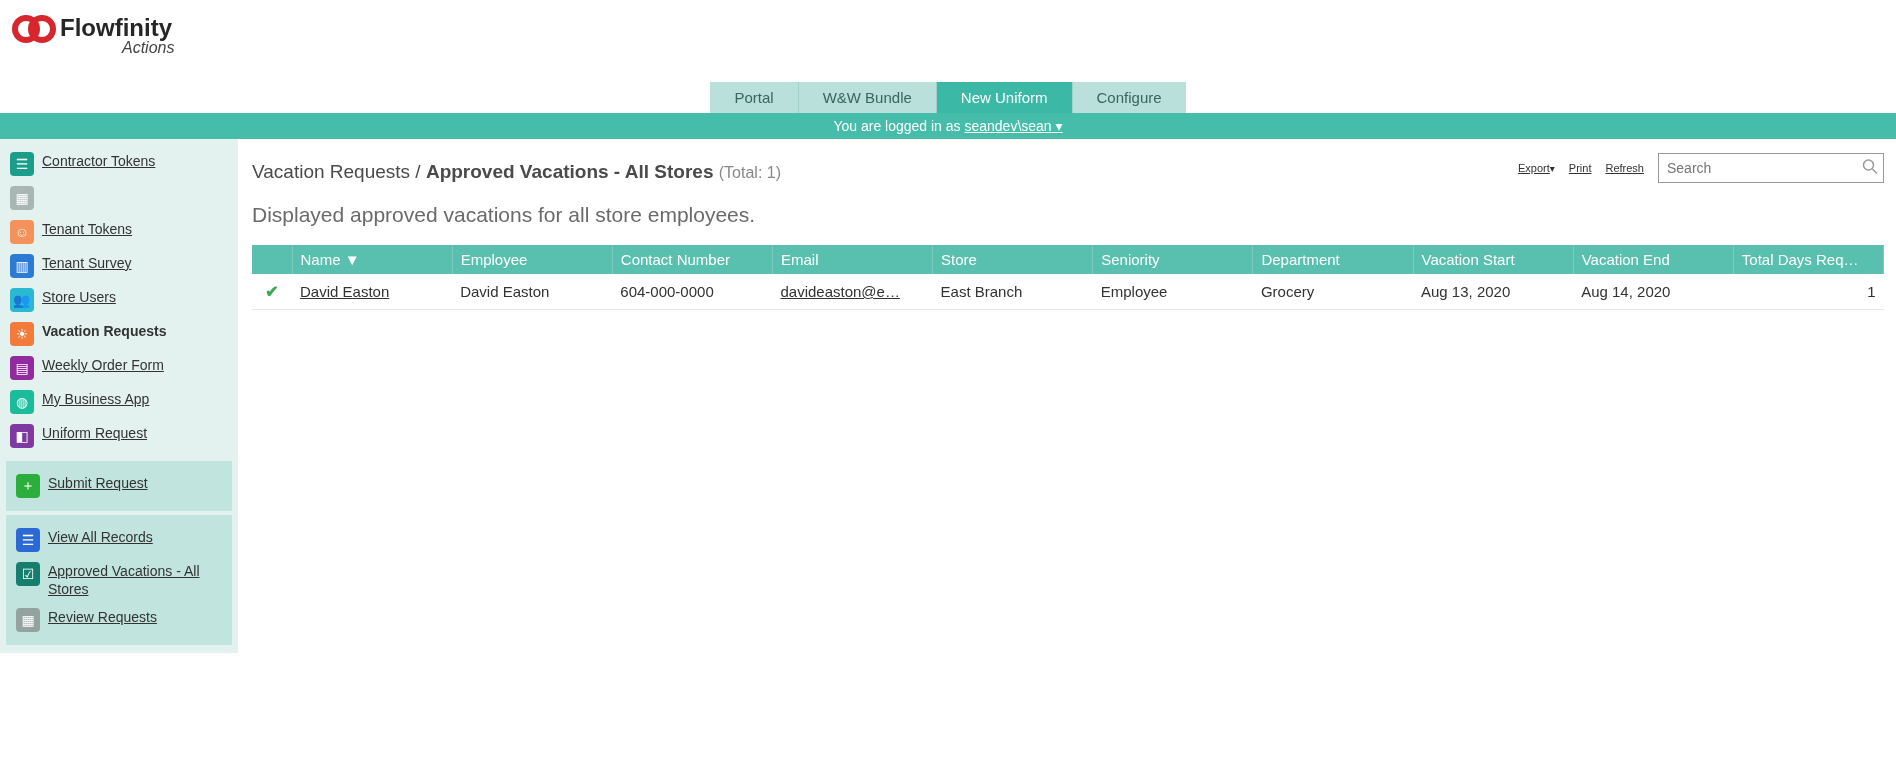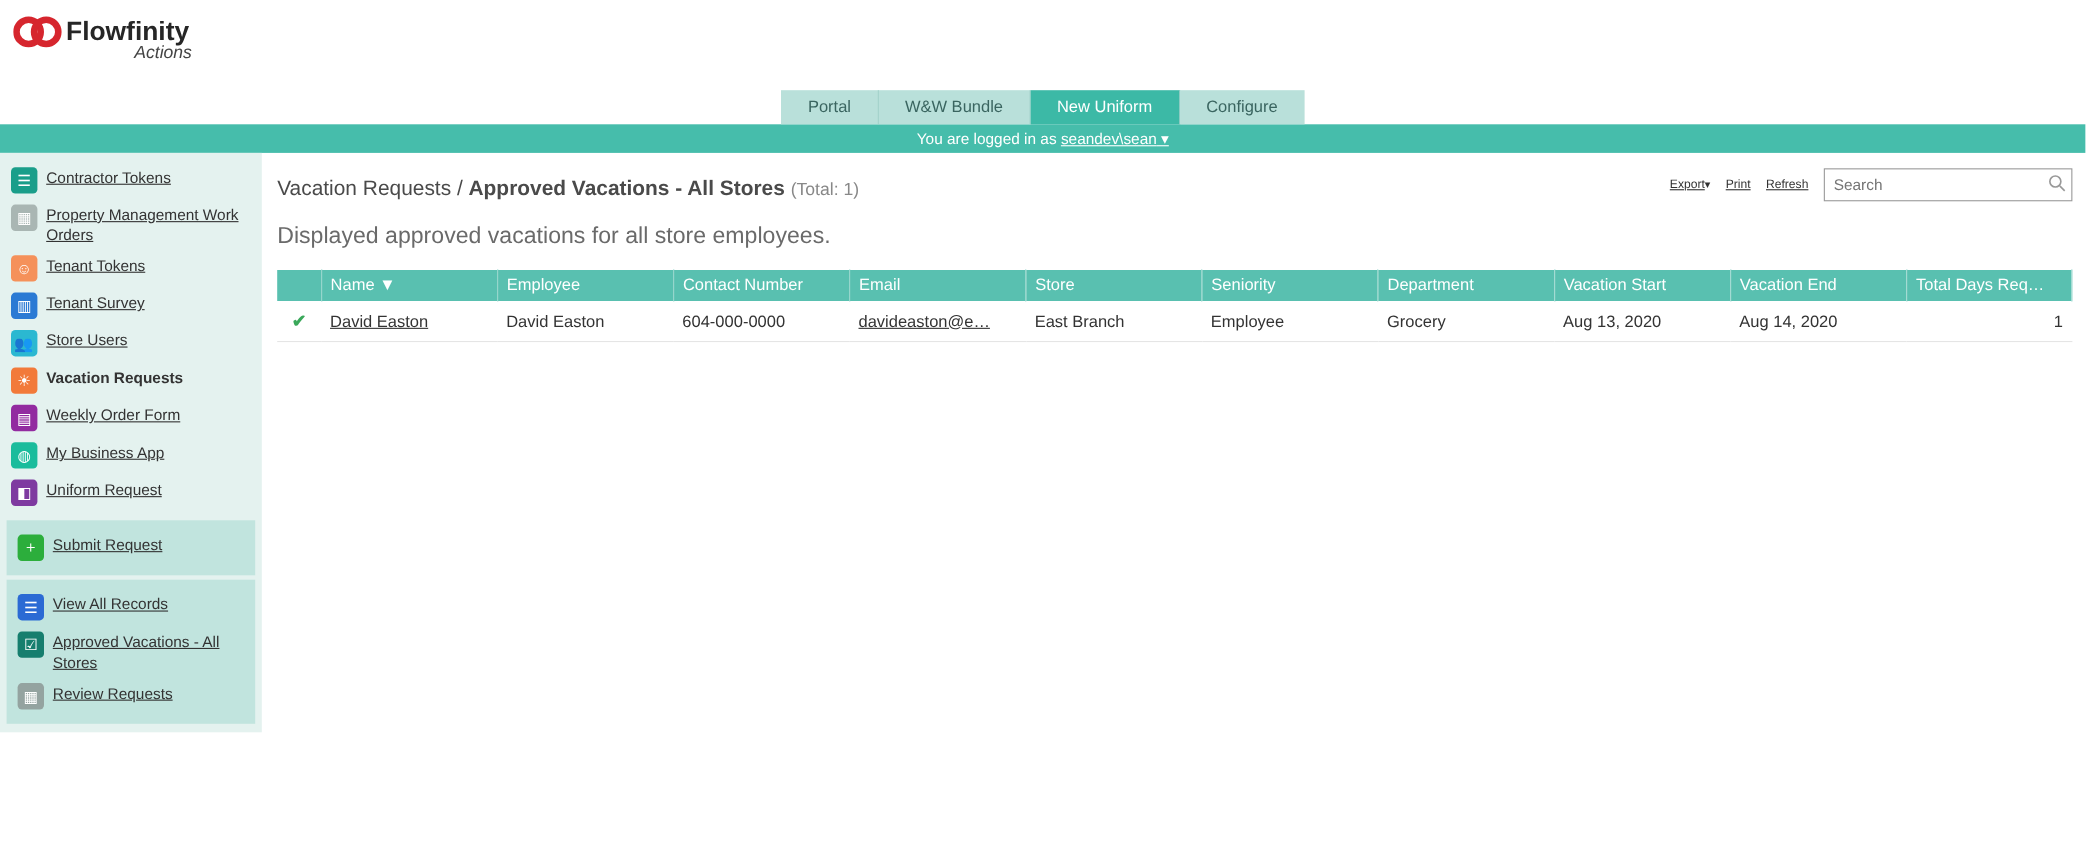--- a/index.html
+++ b/index.html
@@ -85,21 +85,20 @@
 
 <div class="main">
   <div class="sidebar">
     <div class="sidebar-section">
       <div class="sidebar-item">
         <span class="icon i-teal">☰</span>
         <a>Contractor Tokens</a>
       </div>
       <div class="sidebar-item">
         <span class="icon i-gray">▦</span>
-        <a>Property Management Work Orders</a>
       </div>
       <div class="sidebar-item">
         <span class="icon i-orange">☺</span>
         <a>Tenant Tokens</a>
       </div>
       <div class="sidebar-item">
         <span class="icon i-blue">▥</span>
         <a>Tenant Survey</a>
       </div>
       <div class="sidebar-item">

